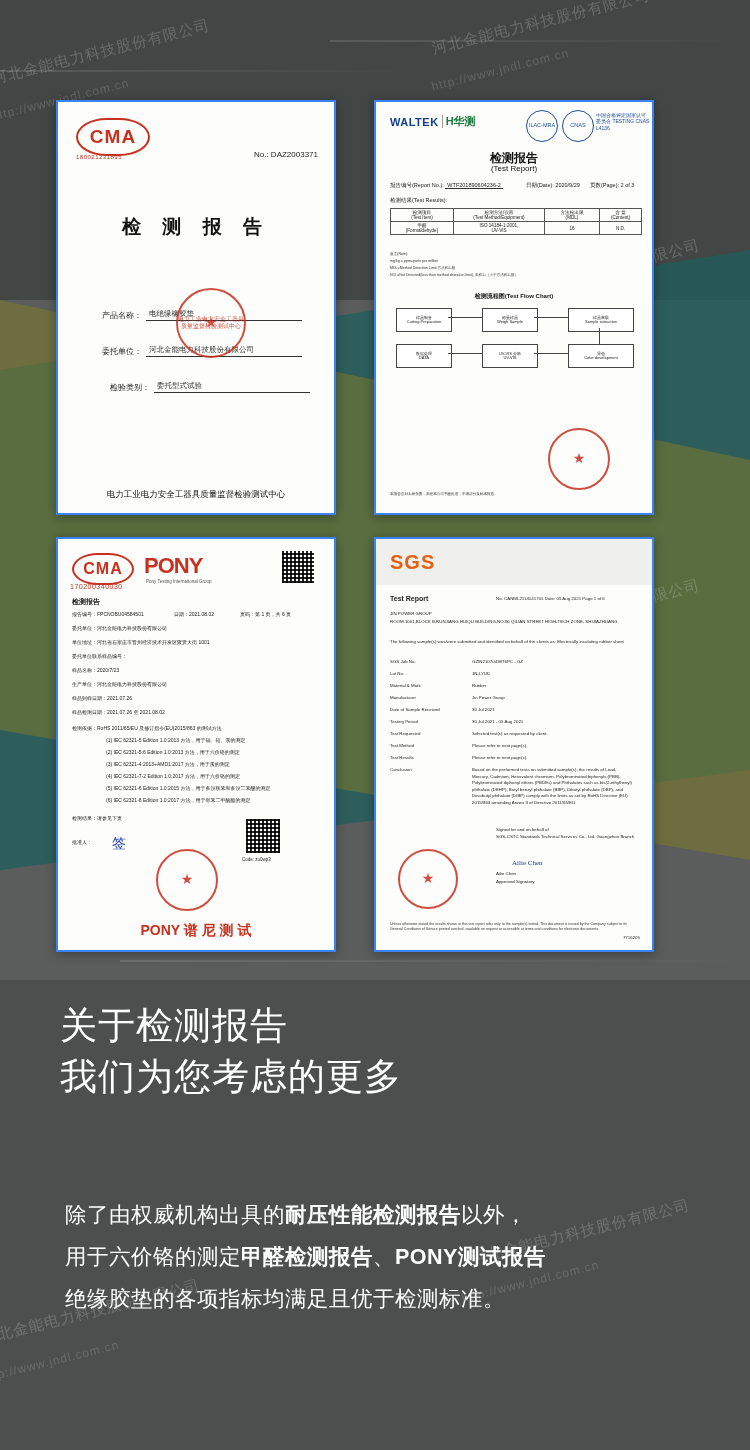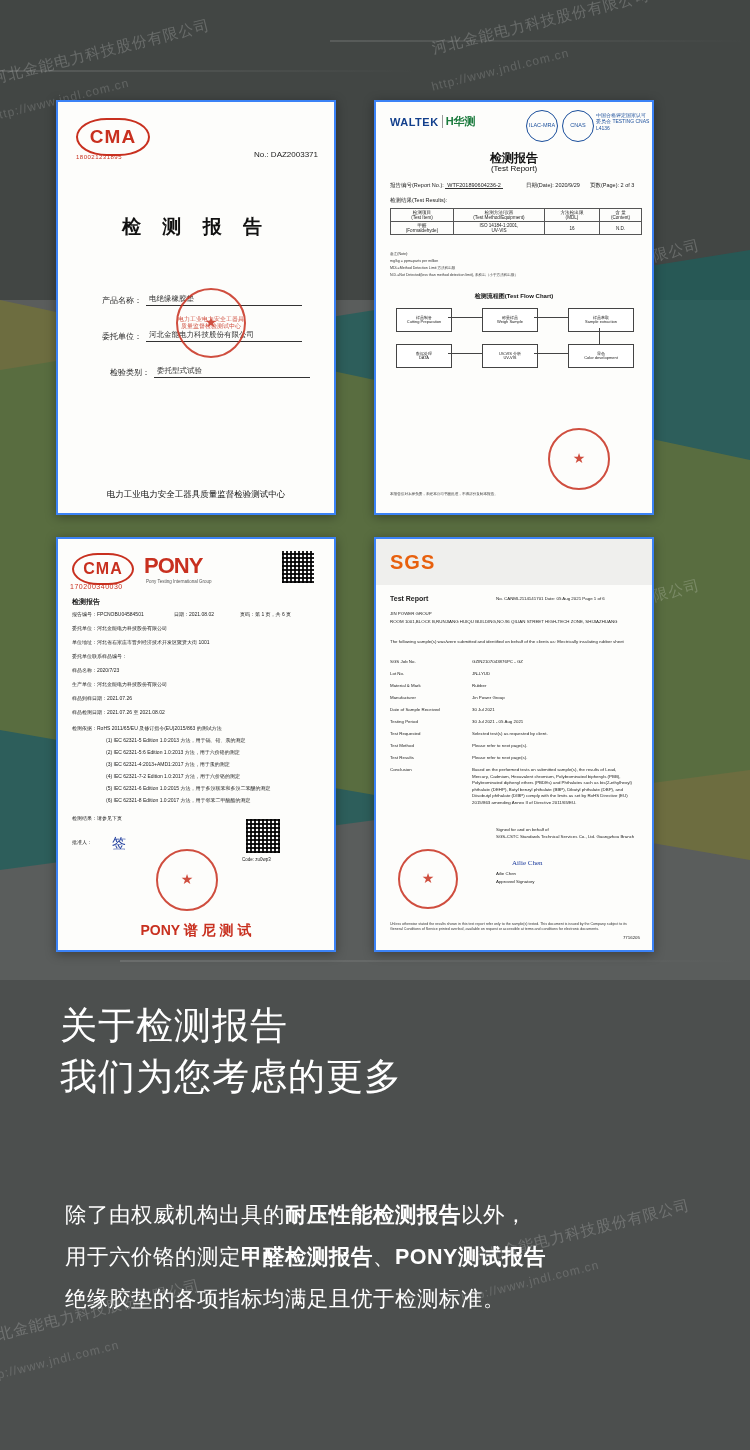--- a/index.html
+++ b/index.html
@@ -66,21 +66,21 @@
   .cma-no{position:absolute;left:18px;top:52px;font-size:6px;color:#c8301f;letter-spacing:.5px;}
   .cert-title{
     position:absolute;width:100%;text-align:center;font-size:19px;letter-spacing:8px;
     color:#111;font-weight:bold;
   }
   .docno{position:absolute;right:16px;top:48px;font-size:8px;color:#222;}
   .field{position:absolute;font-size:8px;color:#222;display:flex;align-items:flex-end;}
   .field .lbl{white-space:nowrap;}
   .field .val{
     border-bottom:1px solid #333;flex:1;margin-left:4px;padding:0 3px 1px 3px;
-    font-size:7.5px;color:#333;white-space:nowrap;overflow:hidden;
+    font-size:7.5px;color:#333;white-space:nowrap;overflow:hidden;margin-top:15px;
   }
   .footline{
     position:absolute;bottom:12px;width:100%;text-align:center;font-size:8.5px;color:#111;
   }
   
   .w-logo{
     position:absolute;left:14px;top:12px;display:flex;align-items:center;gap:3px;
   }
   .w-logo .wt{font-size:11px;font-weight:bold;color:#123f8c;letter-spacing:.5px;}
   .w-logo .bar{width:1px;height:13px;background:#999;}

